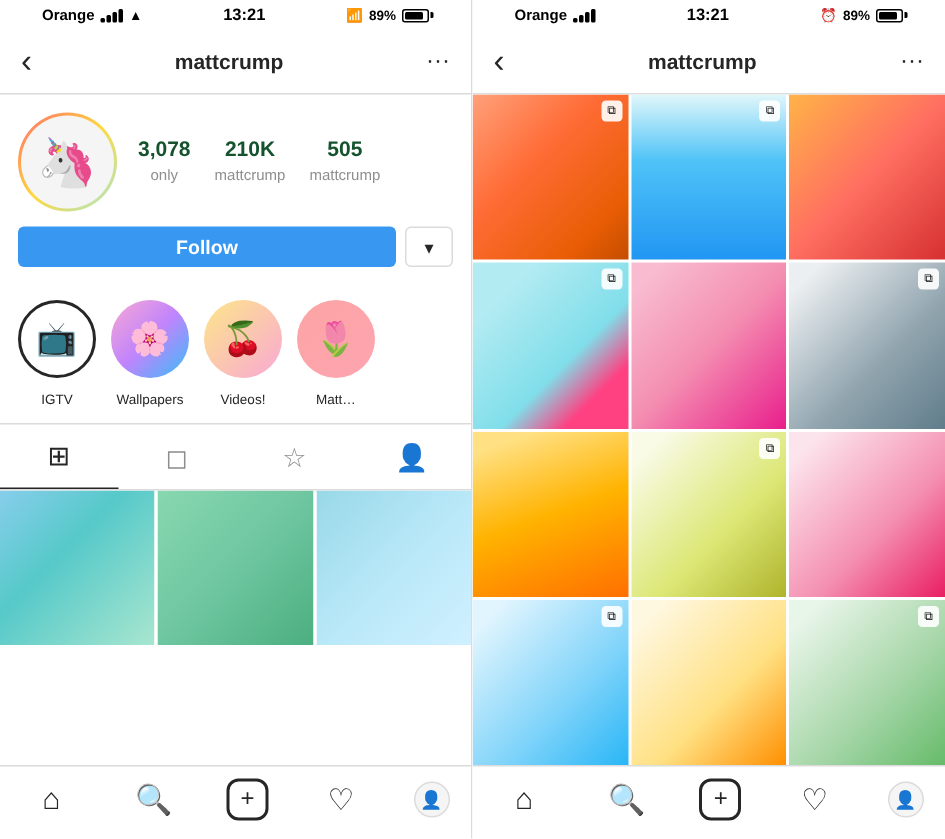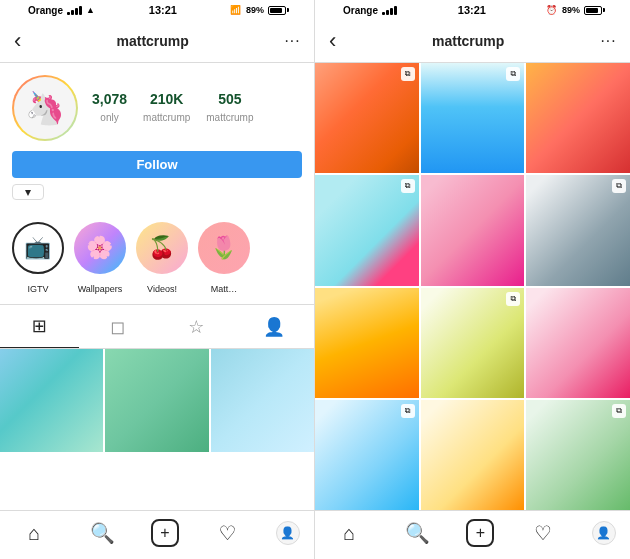--- a/index.html
+++ b/index.html
@@ -88,21 +88,21 @@
     .stats-row { display: flex; gap: 16px; }
     .stat-item { text-align: center; }
     .stat-number { font-size: 14px; font-weight: 700; color: #14532d; display: block; }
     .stat-label { font-size: 10px; color: #8e8e8e; }
     .bio-section { margin-bottom: 8px; }
     .bio-name { font-size: 12px; font-weight: 700; color: #262626; }
     .verified-badge { color: #3897f0; font-size: 11px; }
     .bio-text { font-size: 11px; color: #262626; line-height: 1.4; }
     .bio-link { font-size: 11px; color: #003569; }
     .bio-followed { font-size: 11px; color: #8e8e8e; }
-    .action-row { display: flex; gap: 6px; margin-bottom: 10px; flex-direction: column; }
+    .action-row { display: flex; gap: 6px; margin-bottom: 10px; }
     .follow-btn {
       flex: 1;
       background: #3897f0;
       color: #fff;
       border: none;
       border-radius: 4px;
       padding: 6px 0;
       font-size: 13px;
       font-weight: 600;
       cursor: pointer;

